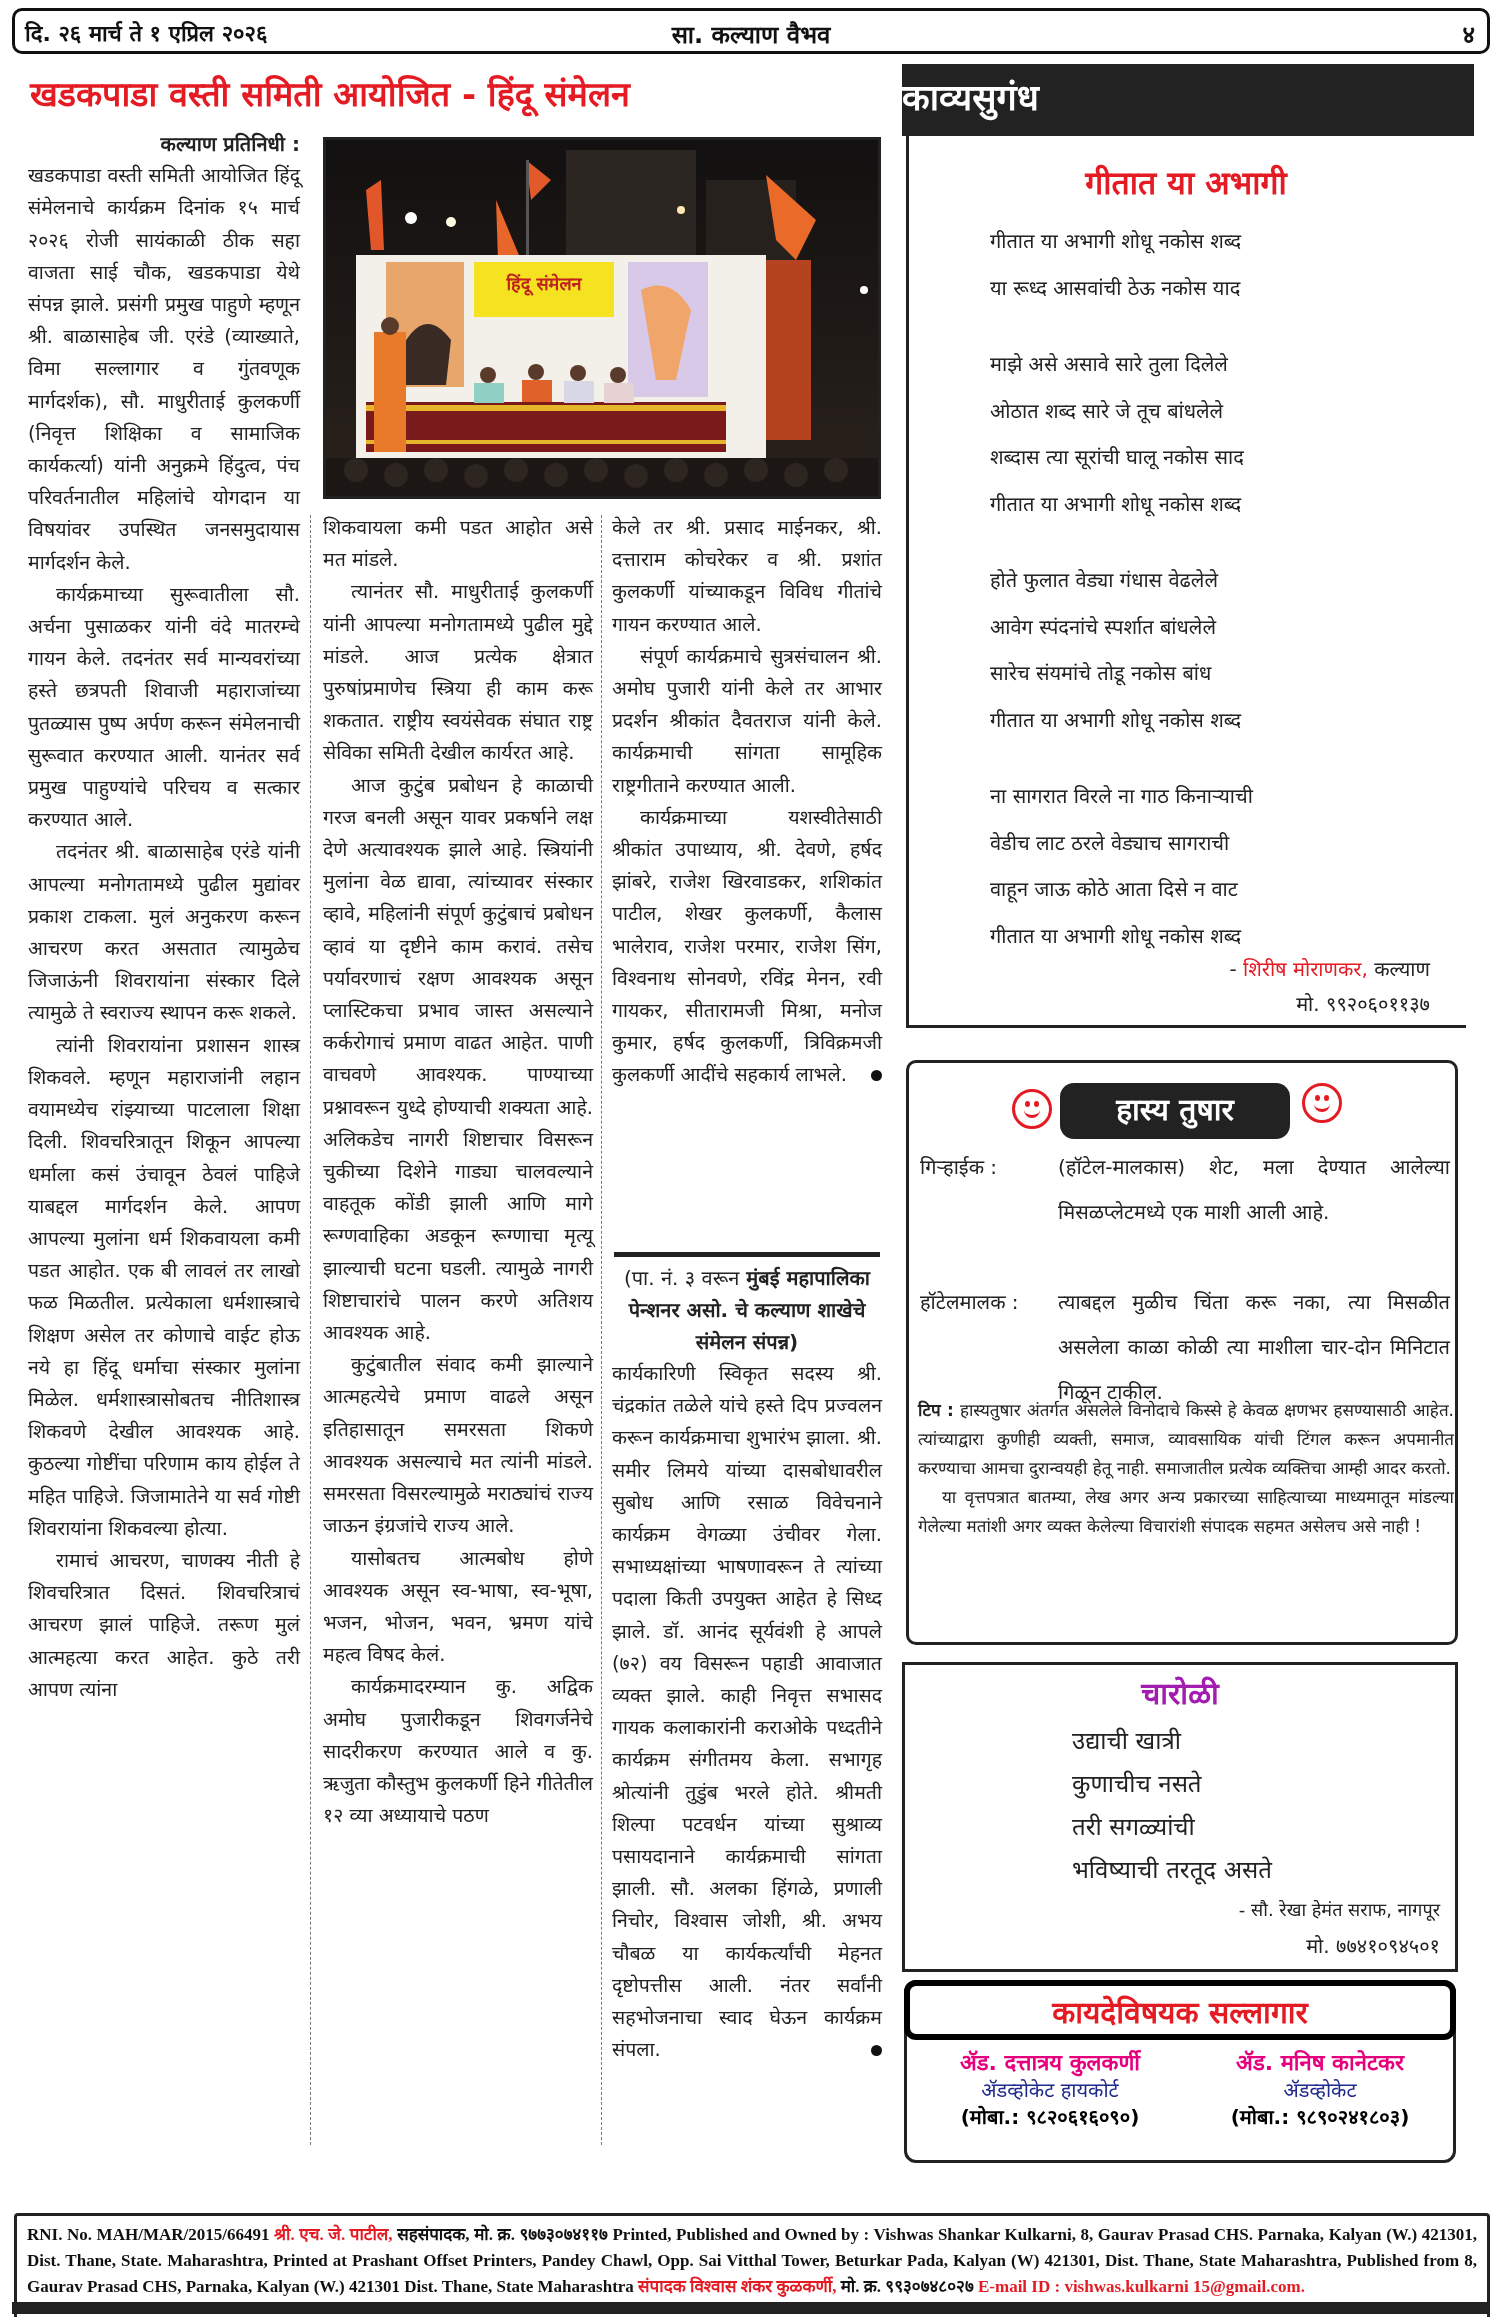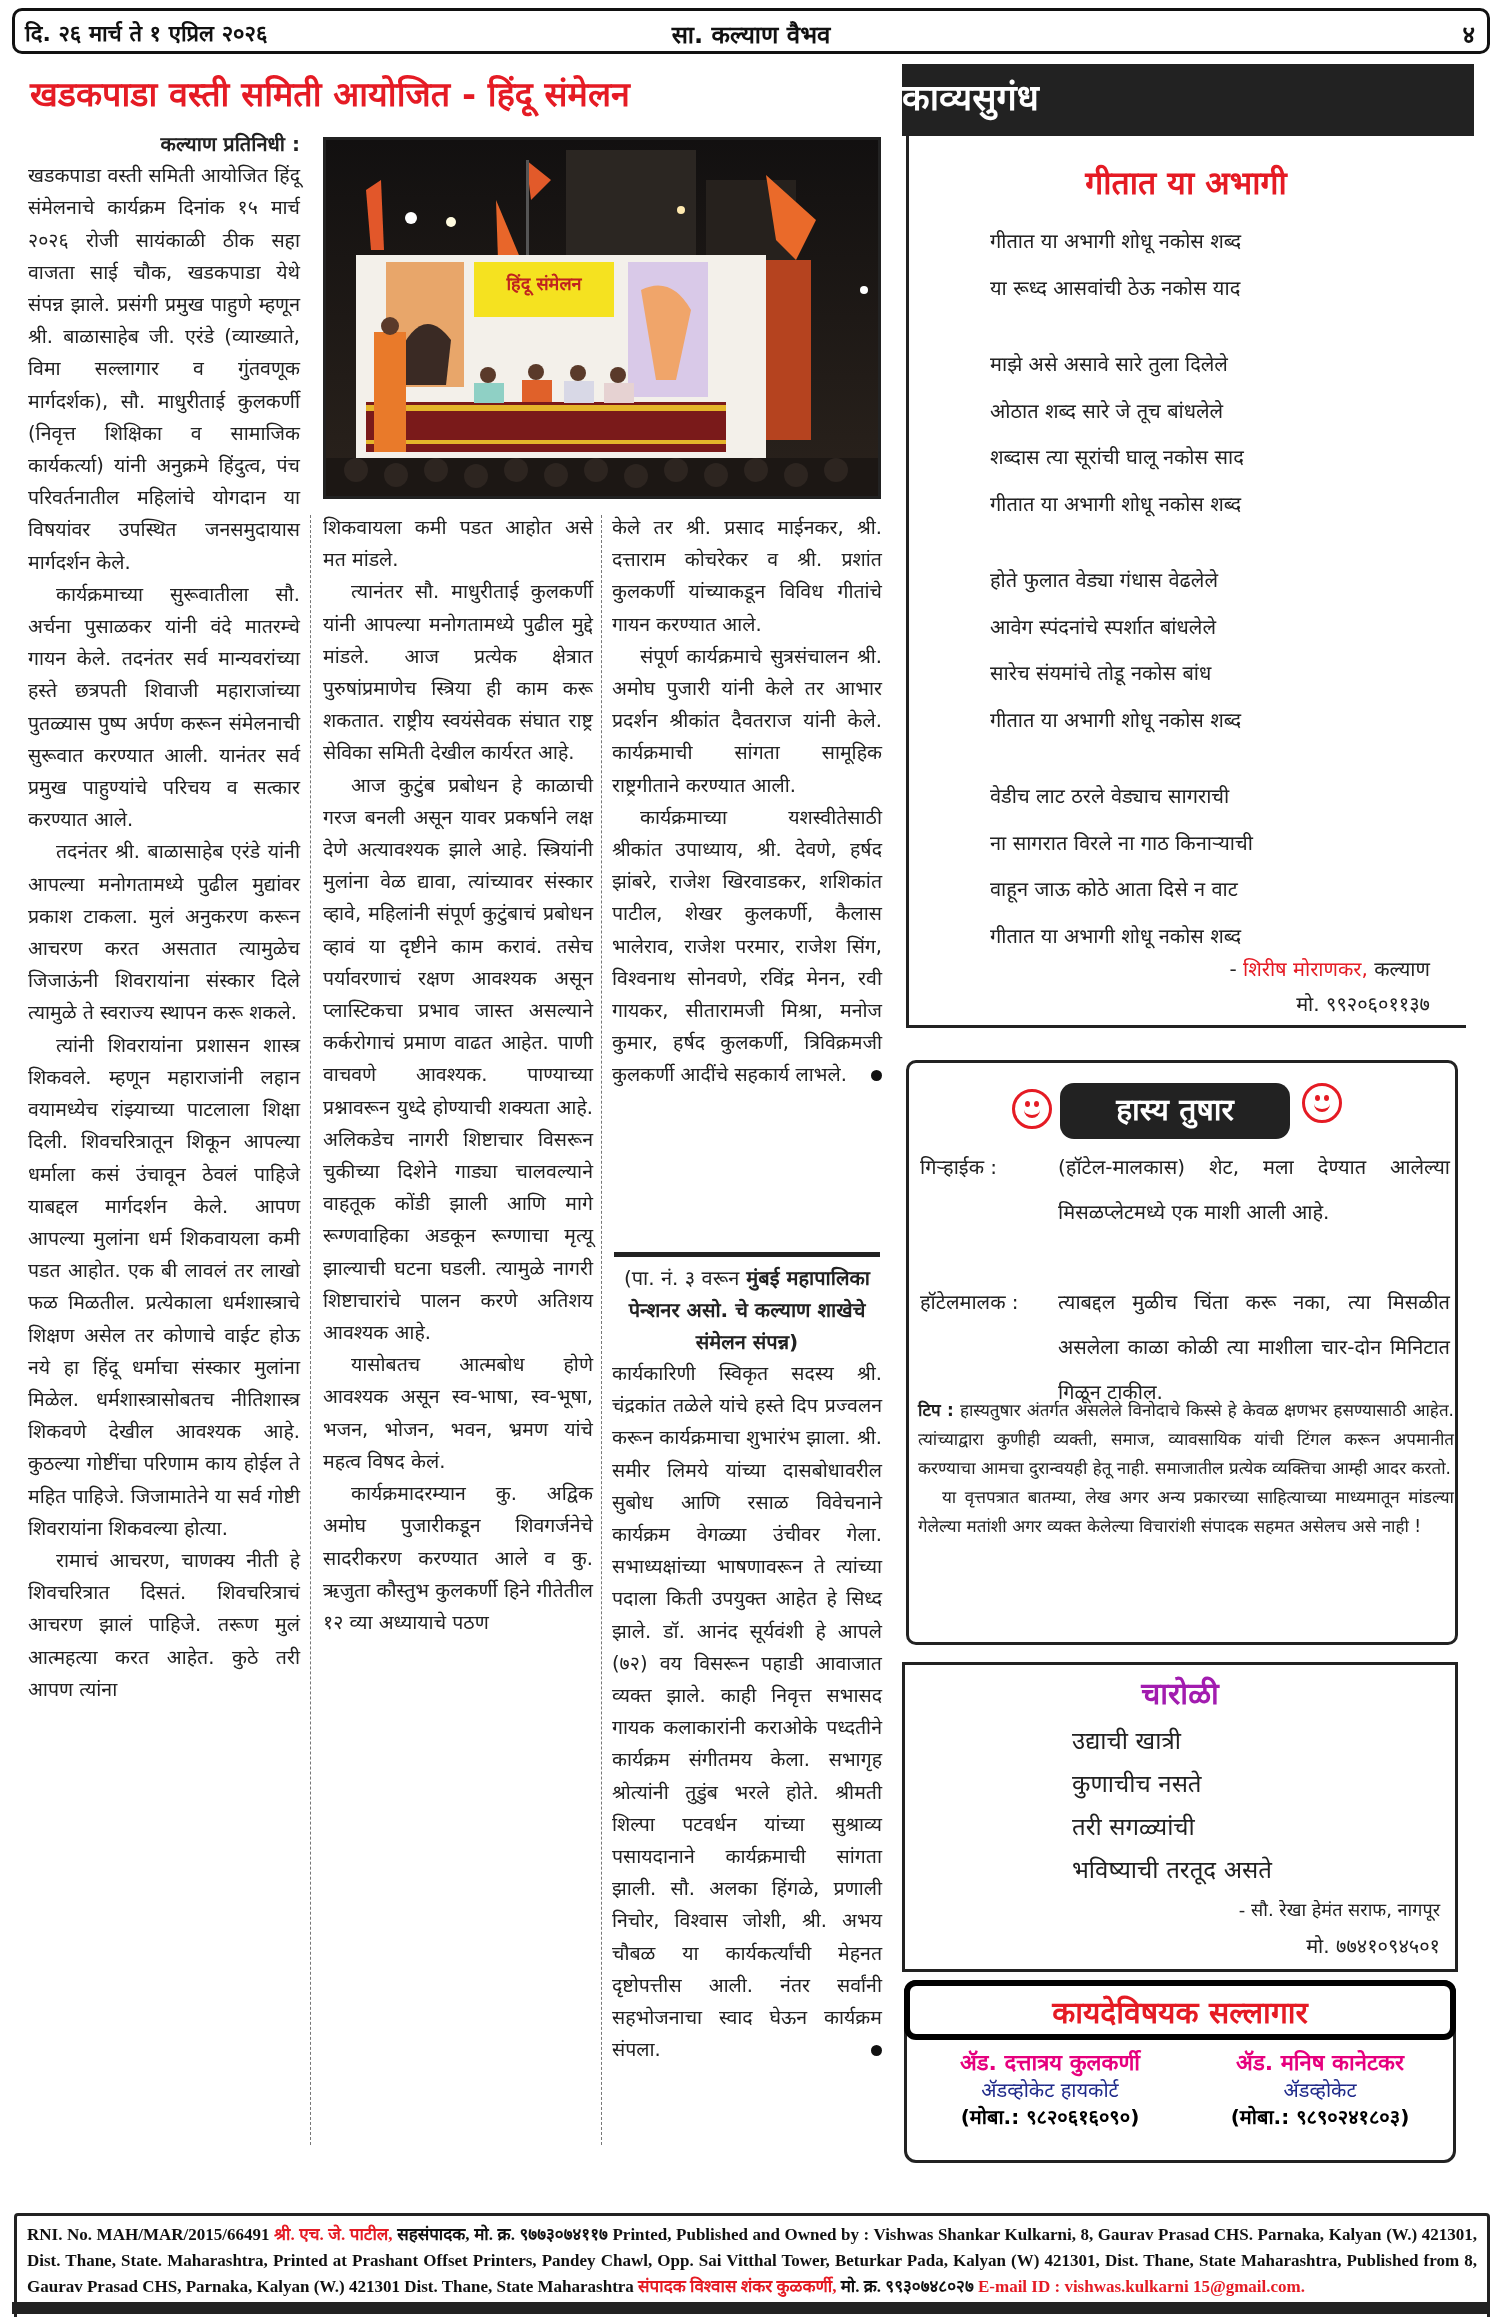--- a/index.html
+++ b/index.html
@@ -141,20 +141,21 @@
         <circle cx="470" cy="335" r="12"></circle>
         <circle cx="510" cy="330" r="12"></circle>
     </g>
   </svg>
 </div>
 
 <div class="abs col c2">
   <p class="noind">शिकवायला कमी पडत आहोत असे मत मांडले.</p>
   <p>त्यानंतर सौ. माधुरीताई कुलकर्णी यांनी आपल्या मनोगतामध्ये पुढील मुद्दे मांडले. आज प्रत्येक क्षेत्रात पुरुषांप्रमाणेच स्त्रिया ही काम करू शकतात. राष्ट्रीय स्वयंसेवक संघात राष्ट्र सेविका समिती देखील कार्यरत आहे.</p>
   <p>आज कुटुंब प्रबोधन हे काळाची गरज बनली असून यावर प्रकर्षाने लक्ष देणे अत्यावश्यक झाले आहे. स्त्रियांनी मुलांना वेळ द्यावा, त्यांच्यावर संस्कार व्हावे, महिलांनी संपूर्ण कुटुंबाचं प्रबोधन व्हावं या दृष्टीने काम करावं. तसेच पर्यावरणाचं रक्षण आवश्यक असून प्लास्टिकचा प्रभाव जास्त असल्याने कर्करोगाचं प्रमाण वाढत आहेत. पाणी वाचवणे आवश्यक. पाण्याच्या प्रश्नावरून युध्दे होण्याची शक्यता आहे. अलिकडेच नागरी शिष्टाचार विसरून चुकीच्या दिशेने गाड्या चालवल्याने वाहतूक कोंडी झाली आणि मागे रूग्णवाहिका अडकून रूग्णाचा मृत्यू झाल्याची घटना घडली. त्यामुळे नागरी शिष्टाचारांचे पालन करणे अतिशय आवश्यक आहे.</p>
+  <p>कुटुंबातील संवाद कमी झाल्याने आत्महत्येचे प्रमाण वाढले असून इतिहासातून समरसता शिकणे आवश्यक असल्याचे मत त्यांनी मांडले. समरसता विसरल्यामुळे मराठ्यांचं राज्य जाऊन इंग्रजांचे राज्य आले.</p>
   <p>यासोबतच आत्मबोध होणे आवश्यक असून स्व-भाषा, स्व-भूषा, भजन, भोजन, भवन, भ्रमण यांचे महत्व विषद केलं.</p>
   <p>कार्यक्रमादरम्यान कु. अद्विक अमोघ पुजारीकडून शिवगर्जनेचे सादरीकरण करण्यात आले व कु. ऋजुता कौस्तुभ कुलकर्णी हिने गीतेतील १२ व्या अध्यायाचे पठण</p>
 </div>
 
 <div class="abs vdiv" style="left:601px;top:515px;height:1630px;"></div>
 
 <div class="abs col c3">
   <p class="noind">केले तर श्री. प्रसाद माईनकर, श्री. दत्ताराम कोचरेकर व श्री. प्रशांत कुलकर्णी यांच्याकडून विविध गीतांचे गायन करण्यात आले.</p>
   <p>संपूर्ण कार्यक्रमाचे सुत्रसंचालन श्री. अमोघ पुजारी यांनी केले तर आभार प्रदर्शन श्रीकांत दैवतराज यांनी केले. कार्यक्रमाची सांगता सामूहिक राष्ट्रगीताने करण्यात आली.</p>
   <p><span>कार्यक्रमाच्या यशस्वीतेसाठी श्रीकांत उपाध्याय, श्री. देवणे, हर्षद झांबरे, राजेश खिरवाडकर, शशिकांत पाटील, शेखर कुलकर्णी, कैलास भालेराव, राजेश परमार, राजेश सिंग, विश्वनाथ सोनवणे, रविंद्र मेनन, रवी गायकर, सीतारामजी मिश्रा, मनोज कुमार, हर्षद कुलकर्णी, त्रिविक्रमजी कुलकर्णी आदींचे सहकार्य लाभले.</span> <span class="bullet"></span></p>
@@ -187,22 +188,22 @@
   </div>
   <div class="gap"></div>
   <div>
     <div>होते फुलात वेड्या गंधास वेढलेले</div>
     <div>आवेग स्पंदनांचे स्पर्शात बांधलेले</div>
     <div>सारेच संयमांचे तोडू नकोस बांध</div>
     <div>गीतात या अभागी शोधू नकोस शब्द</div>
   </div>
   <div class="gap"></div>
   <div>
+    <div>ना सागरात विरले ना गाठ किनाऱ्याची</div>
     <div>वेडीच लाट ठरले वेड्याच सागराची</div>
-    <div>ना सागरात विरले ना गाठ किनाऱ्याची</div>
     <div>वाहून जाऊ कोठे आता दिसे न वाट</div>
     <div>गीतात या अभागी शोधू नकोस शब्द</div>
   </div>
 </div>
 <div class="abs poet">
   <span>- </span><span class="nm">शिरीष मोराणकर,</span><span> कल्याण</span>
 </div>
 <div class="abs poet-ph">मो. ९९२०६०११३७</div>
 
 <div class="abs hasya-box"></div>

